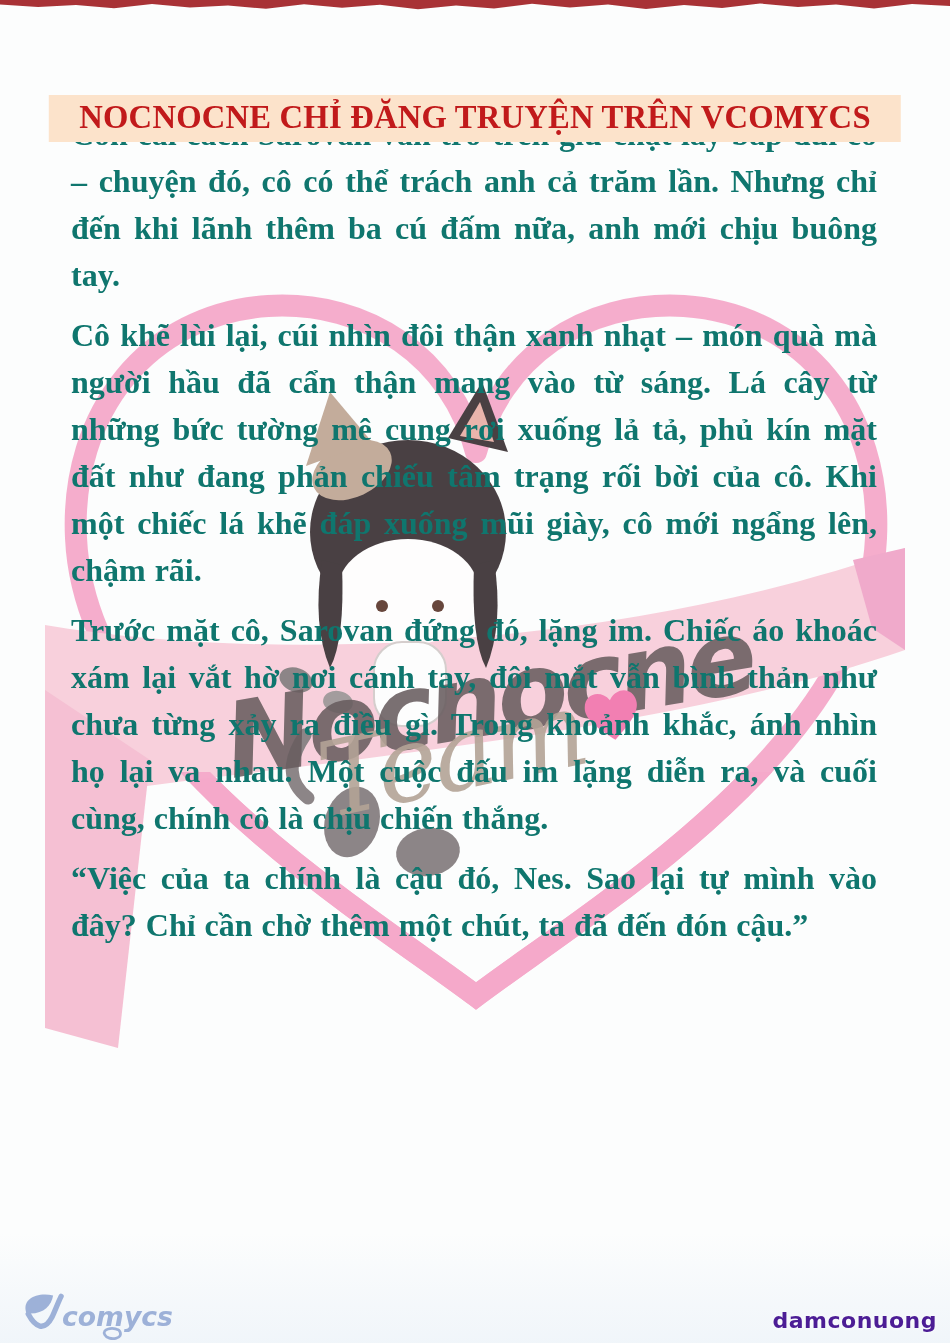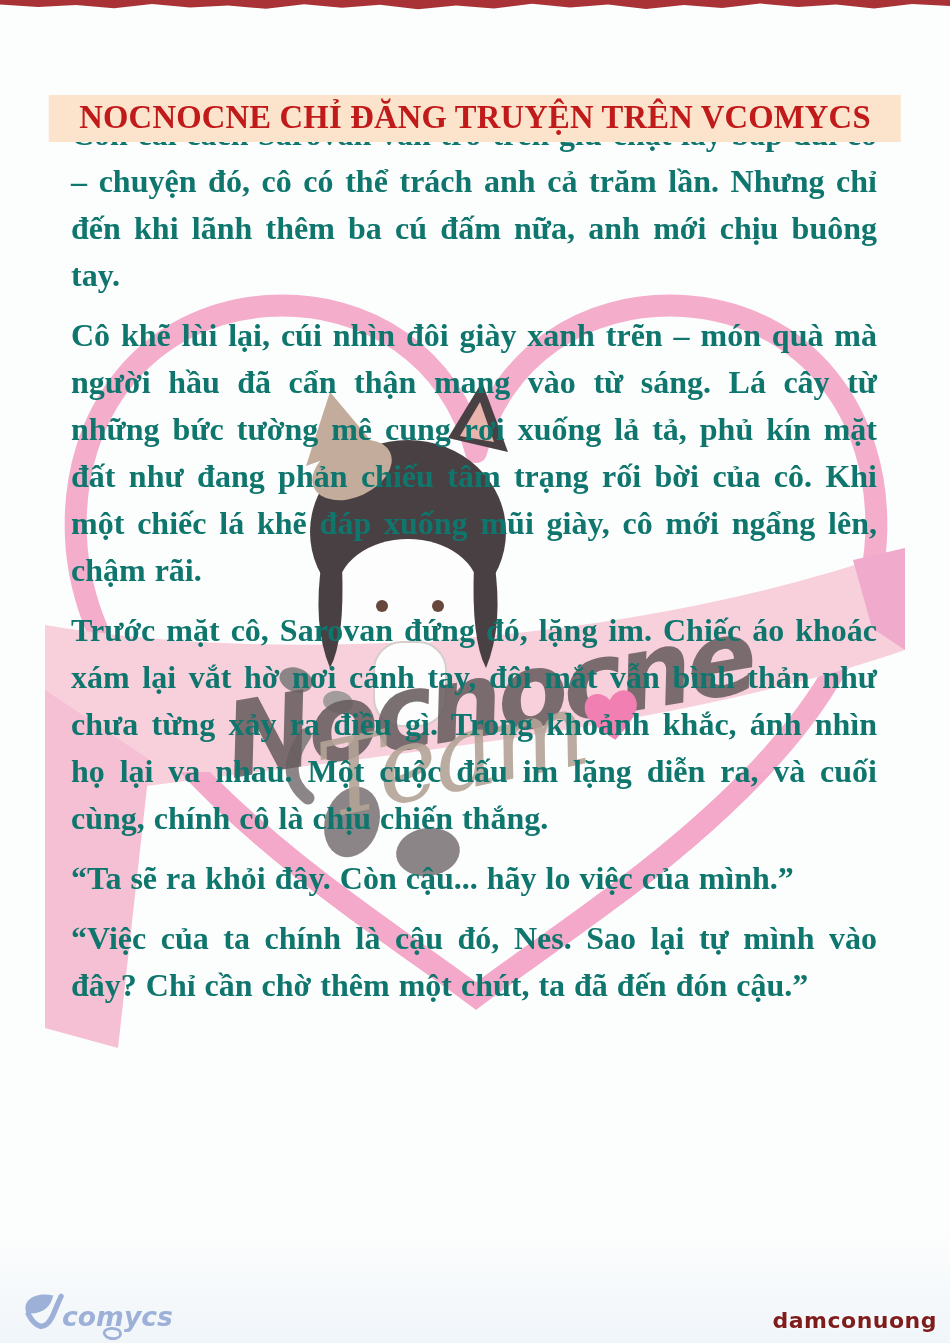--- a/index.html
+++ b/index.html
@@ -47,21 +47,21 @@
     font-size:32px;line-height:47px;
     font-weight:700;color:#0f766e;
     text-align:justify;
     word-spacing:1px;
   }
   .logo{position:absolute;left:14px;top:1288px;z-index:2;}
   .credit{
     position:absolute;right:13px;top:1308px;z-index:2;
     font-family:"DejaVu Sans","Liberation Sans",sans-serif;
     font-weight:700;font-size:22px;letter-spacing:.5px;
-    color:#7f1d1d;
+    color:#4c1d95;
     text-shadow:0 0 5px rgba(255,255,255,.9);
   }
 </style>
 </head>
 <body>
 
 <div class="page">
 
   <div class="top-strip"></div>
 
@@ -107,23 +107,22 @@
 
     <path d="M 612 700 C 604 688 588 690 586 704 C 584 716 598 728 612 740 C 626 728 640 716 638 704 C 636 690 620 688 612 700 Z" fill="#f27fb2" transform="rotate(-8 612 715)"></path>
   </svg>
 
   <div class="banner">
     <span>NOCNOCNE CHỈ ĐĂNG TRUYỆN TRÊN VCOMYCS</span>
   </div>
 
   <main class="content">
     <p>Còn cái cách Sarovan vẫn trơ trẽn giữ chặt lấy bắp đùi cô – chuyện đó, cô có thể trách anh cả trăm lần. Nhưng chỉ đến khi lãnh thêm ba cú đấm nữa, anh mới chịu buông tay.</p>
-    <p>Cô khẽ lùi lại, cúi nhìn đôi giày xanh trẽn – món quà mà người hầu đã cẩn thận mang vào từ sáng. Lá cây từ những bức tường mê cung rơi xuống lả tả, phủ kín mặt đất như đang phản chiếu tâm trạng rối bời của cô. Khi một chiếc lá khẽ đáp xuống mũi giày, cô mới ngẩng lên, chậm rãi.</p>
+    <p>Cô khẽ lùi lại, cúi nhìn đôi thận xanh nhạt – món quà mà người hầu đã cẩn thận mang vào từ sáng. Lá cây từ những bức tường mê cung rơi xuống lả tả, phủ kín mặt đất như đang phản chiếu tâm trạng rối bời của cô. Khi một chiếc lá khẽ đáp xuống mũi giày, cô mới ngẩng lên, chậm rãi.</p>
     <p>Trước mặt cô, Sarovan đứng đó, lặng im. Chiếc áo khoác xám lại vắt hờ nơi cánh tay, đôi mắt vẫn bình thản như chưa từng xảy ra điều gì. Trong khoảnh khắc, ánh nhìn họ lại va nhau. Một cuộc đấu im lặng diễn ra, và cuối cùng, chính cô là chịu chiến thắng.</p>
-    <p>“Ta sẽ ra khỏi đây. Còn cậu... hãy lo việc của mình.”</p>
     <p>“Việc của ta chính là cậu đó, Nes. Sao lại tự mình vào đây? Chỉ cần chờ thêm một chút, ta đã đến đón cậu.”</p>
   </main>
 
   <svg class="logo" width="160" height="54" viewBox="0 0 180 56">
     <path d="M14 26 C 8 10 26 2 44 6 C 42 18 32 28 14 26 Z" fill="#9db1d8"></path>
     <path d="M16 27 C 24 42 34 47 43 30 C 47 21 50 13 53 7" stroke="#9db1d8" stroke-width="6" fill="none" stroke-linecap="round"></path>
     <text x="54" y="40" font-size="30" font-weight="bold" font-style="italic" font-family="&quot;DejaVu Sans&quot;, sans-serif" fill="#9db1d8">comycs</text>
     <path d="M118 45 C 126 55 106 58 102 50 C 99 44 110 41 118 45" stroke="#9db1d8" stroke-width="3" fill="none" stroke-linecap="round"></path>
   </svg>
 

